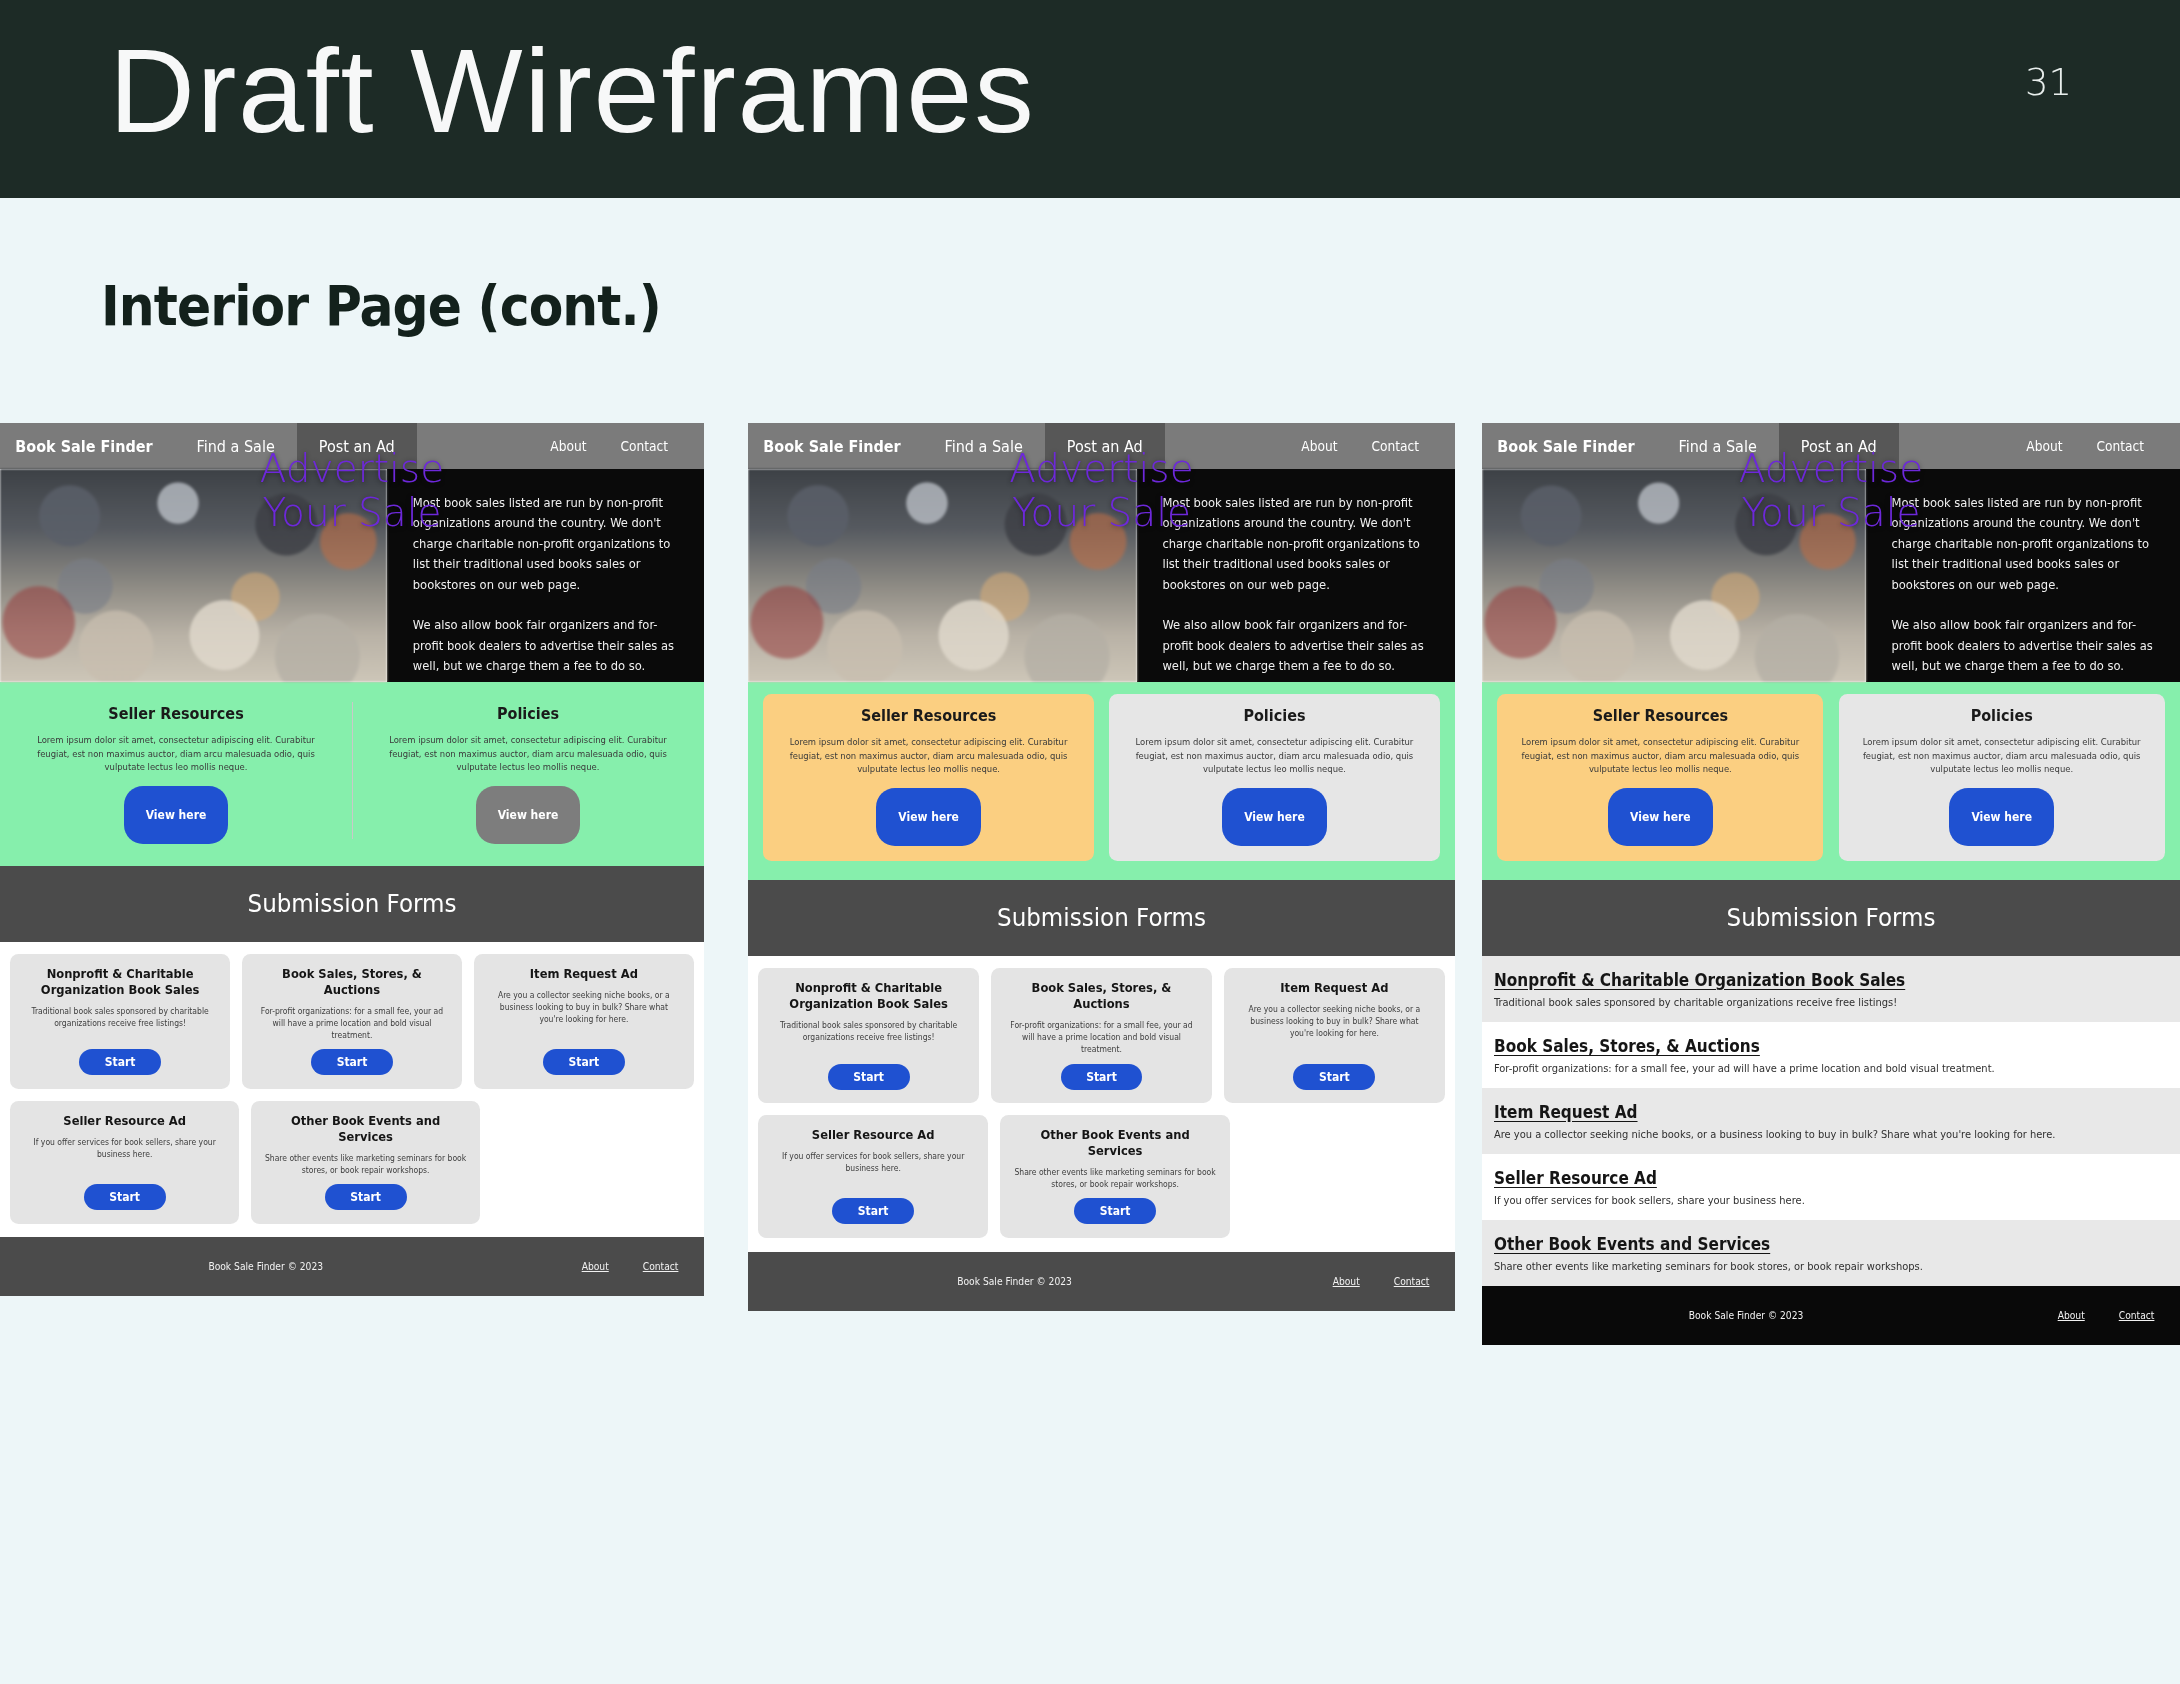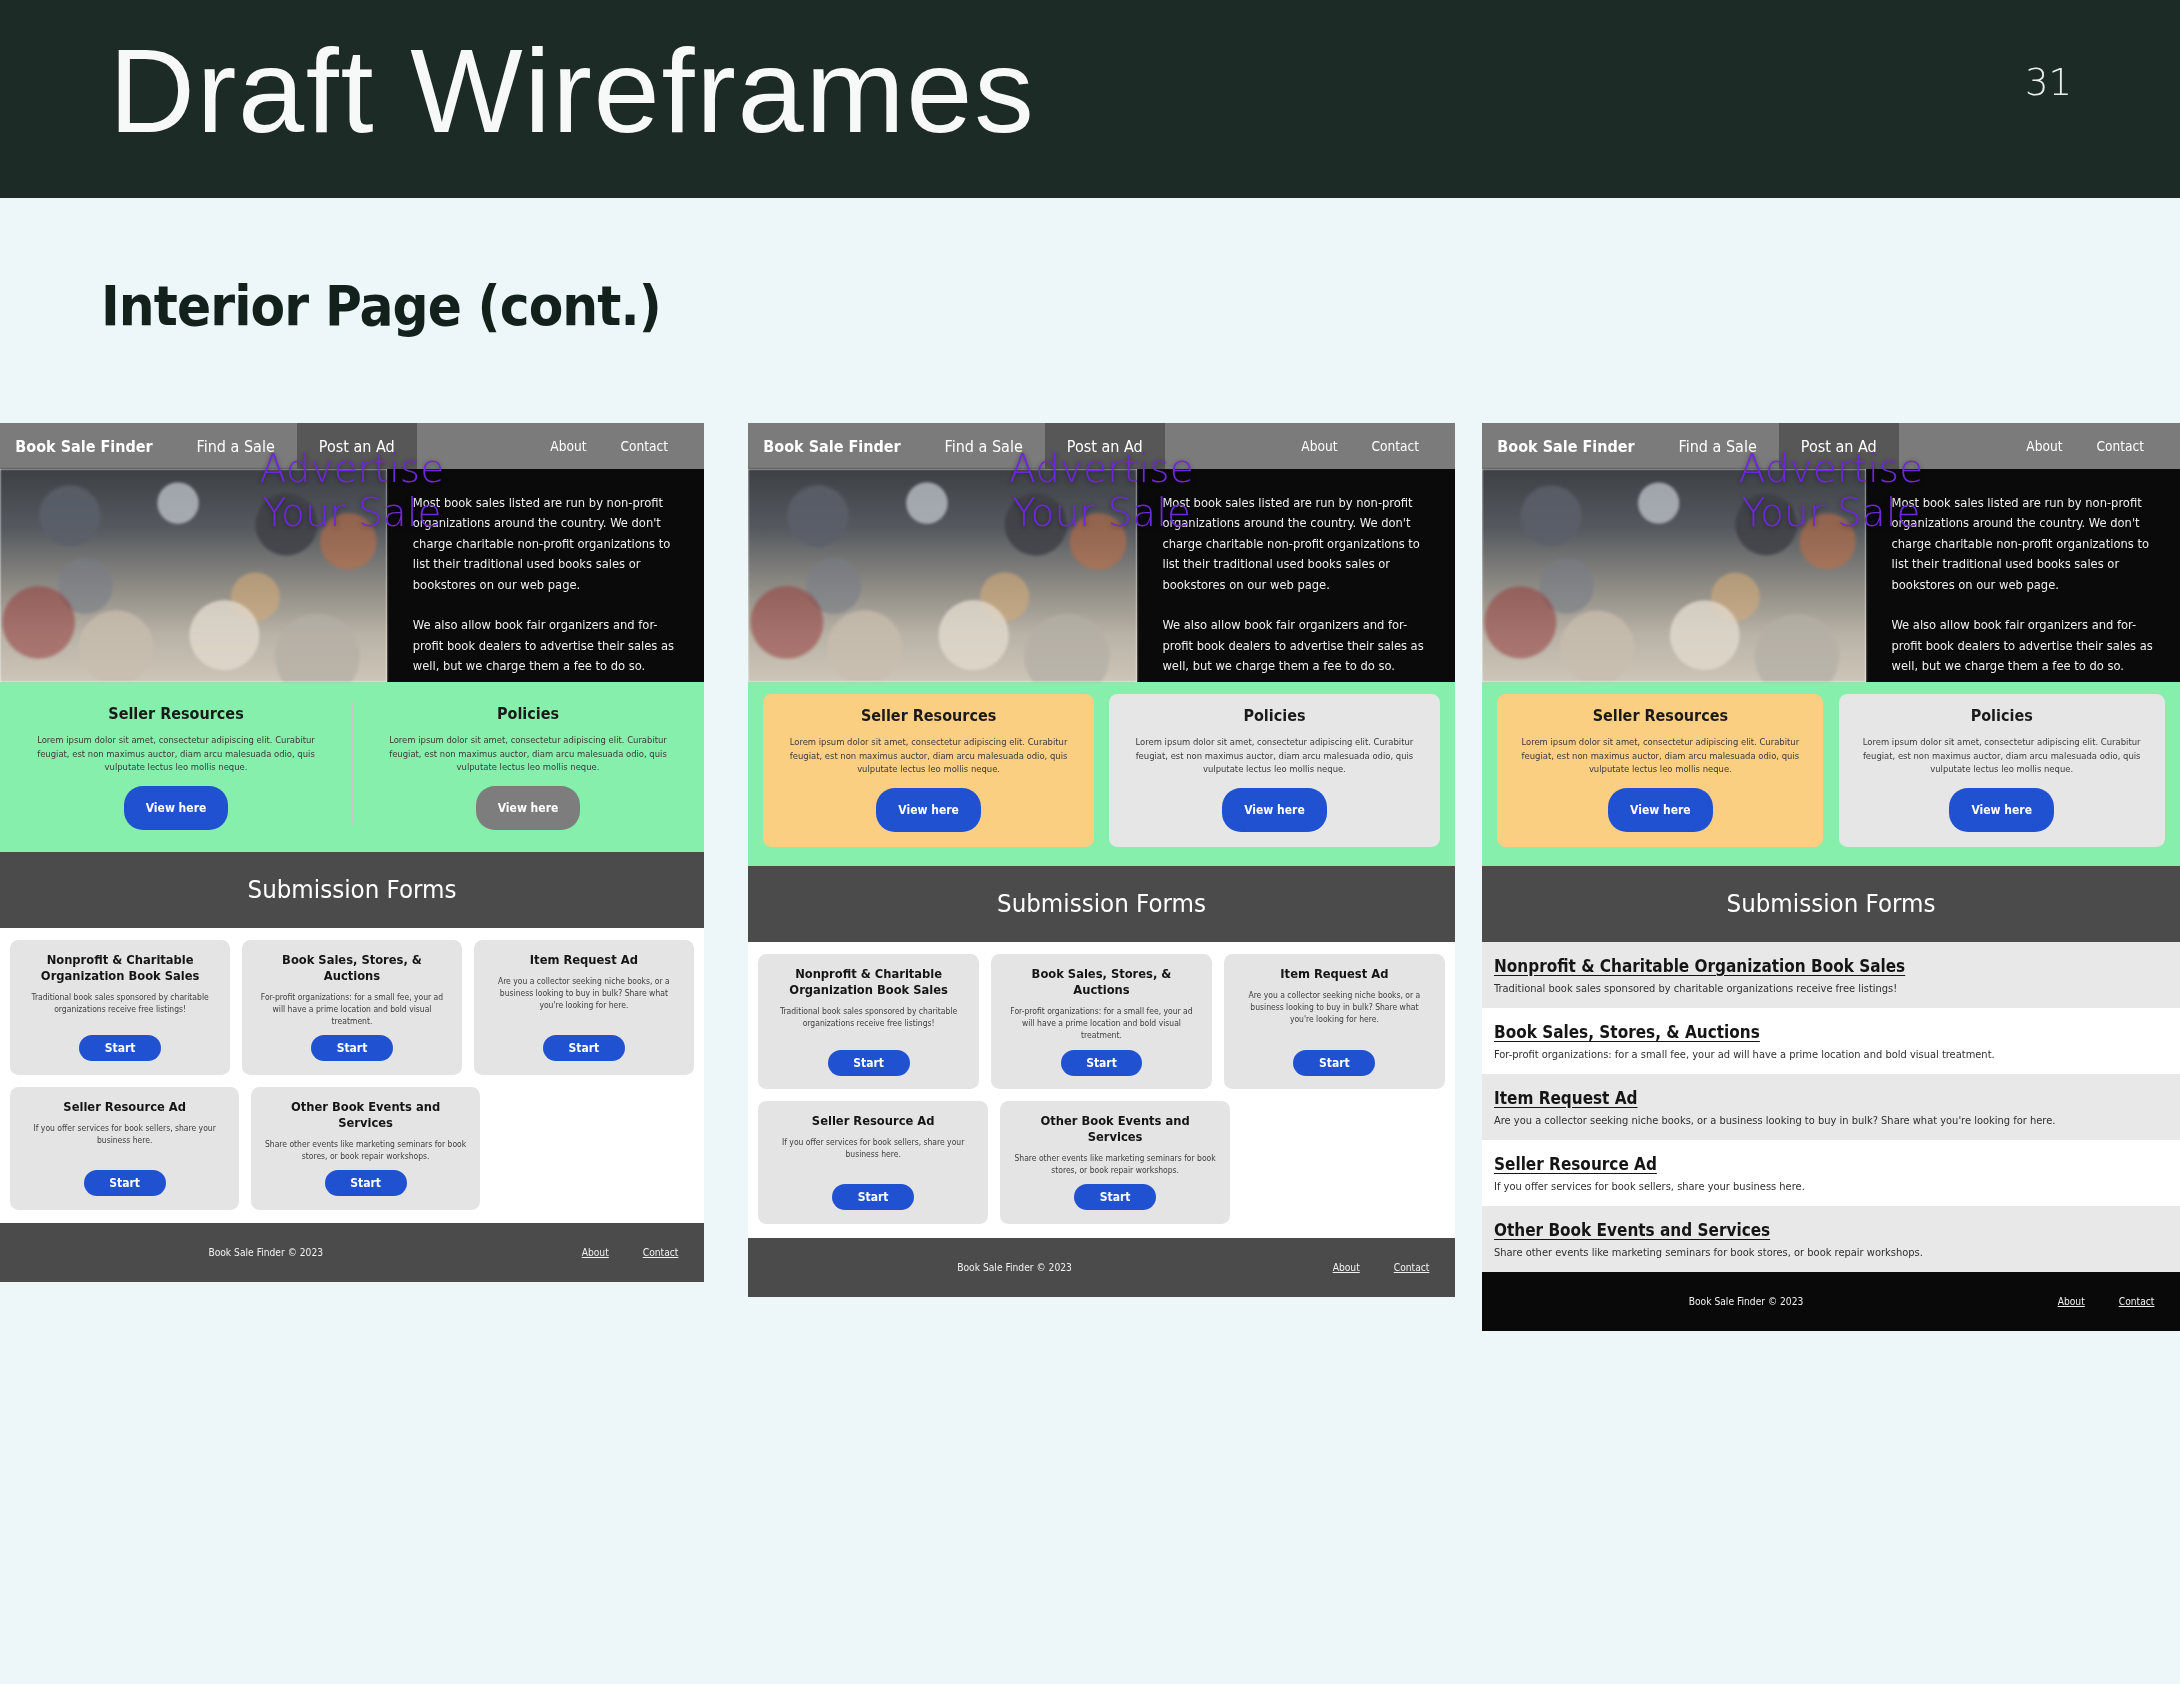--- a/index.html
+++ b/index.html
@@ -151,21 +151,21 @@
     font-family: "DejaVu Sans", sans-serif; font-stretch: condensed;
     margin-bottom: 10.2px;
   }
   .wf-res-body {
     font-size: 9.4px; line-height: 13.6px; color: #3a3a3a;
     font-family: "DejaVu Sans", sans-serif; font-stretch: condensed;
     margin-bottom: 12px;
   }
   .btn-pill {
     display: inline-block;
-    padding: 15px 22px;
+    padding: 22px 22px;
     border-radius: 19px;
     color: #ffffff;
     font-size: 12px; font-weight: 700;
     font-family: "DejaVu Sans", sans-serif; font-stretch: condensed;
     cursor: pointer;
     border: none;
   }
   .btn-blue { background: #1f51d1; }
   .btn-grey { background: #7d7d7d; }
 

